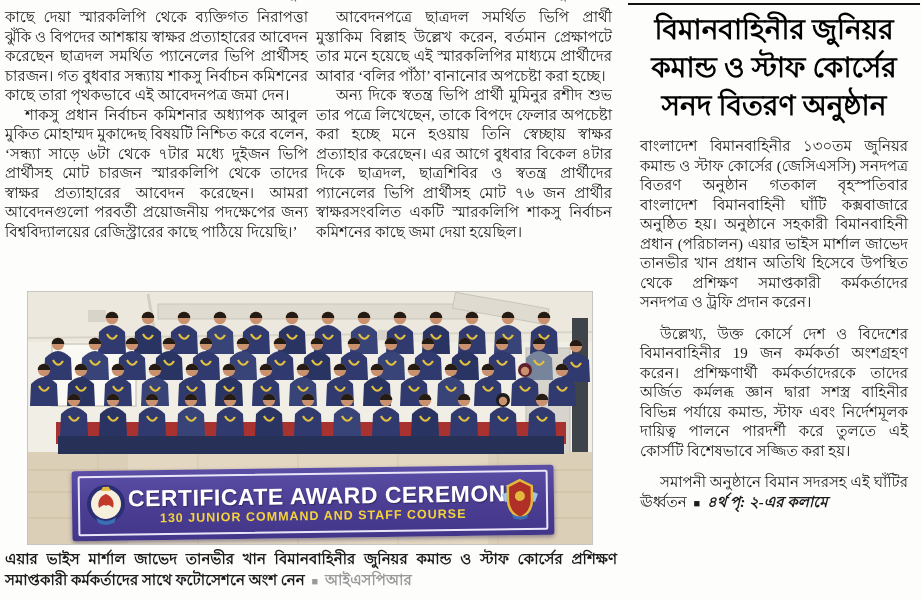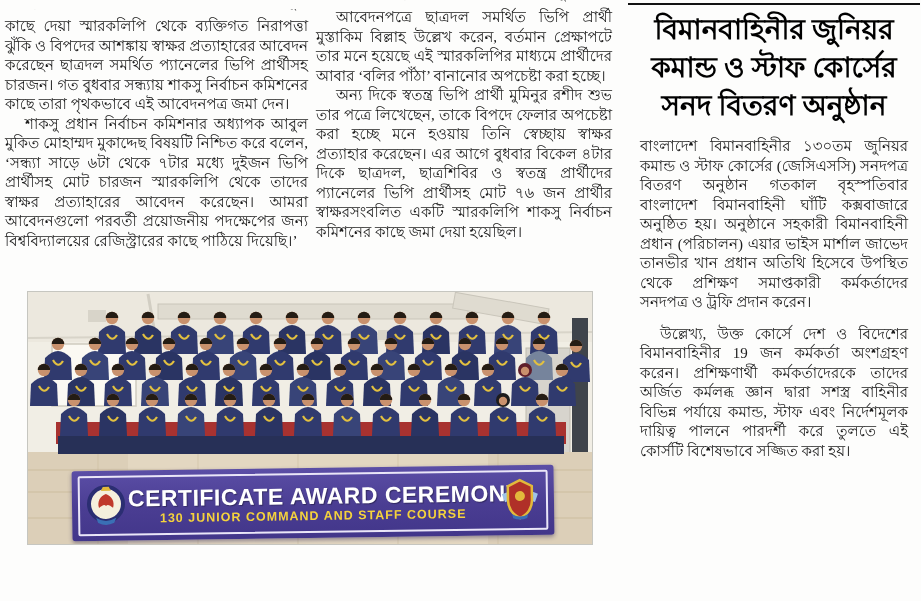--- a/index.html
+++ b/index.html
@@ -1,19 +1,19 @@
 <!DOCTYPE html>
 <html><head>
 <meta charset="utf-8">
 <style>
   html,body{margin:0;padding:0;background:#ffffff;}
   #page{position:relative;width:921px;height:601px;background:#fdfdfc;overflow:hidden;
         font-family:"Liberation Serif","DejaVu Serif",serif;color:#1b1b1b;}
   .col{position:absolute;top:0;text-align:justify;font-size:15px;line-height:19.5px;}
-  #col-left{left:5px;width:303px;margin-top:9px;}
+  #col-left{left:5px;width:303px;}
   #col-mid{left:316px;width:296px;}
   #col-right{left:628px;width:292px;}
   .para{margin:0 0 0 0;}
   .p-indent{text-indent:20px;}
   .cut{height:5px;overflow:hidden;margin-bottom:3px;opacity:.85;}
   .cut>div{margin-top:-16px;white-space:nowrap;}
   #headline-rule{border-top:2.5px solid #121212;margin:3px 0 6px 0;}
   #headline{font-size:28px;line-height:38px;font-weight:800;text-align:center;
             letter-spacing:0;margin:0 0 10px 0;color:#000;}
   #right-body p{margin:12px;}
@@ -64,20 +64,25 @@
     <p class="para p-indent">আবেদনপত্রে ছাত্রদল সমর্থিত ভিপি প্রার্থী মুস্তাকিম বিল্লাহ উল্লেখ করেন, বর্তমান প্রেক্ষাপটে তার মনে হয়েছে এই স্মারকলিপির মাধ্যমে প্রার্থীদের আবার ‘বলির পাঁঠা’ বানানোর অপচেষ্টা করা হচ্ছে।</p>
     <p class="para p-indent">অন্য দিকে স্বতন্ত্র ভিপি প্রার্থী মুমিনুর রশীদ শুভ তার পত্রে লিখেছেন, তাকে বিপদে ফেলার অপচেষ্টা করা হচ্ছে মনে হওয়ায় তিনি স্বেচ্ছায় স্বাক্ষর প্রত্যাহার করেছেন। এর আগে বুধবার বিকেল ৪টার দিকে ছাত্রদল, ছাত্রশিবির ও স্বতন্ত্র প্রার্থীদের প্যানেলের ভিপি প্রার্থীসহ মোট ৭৬ জন প্রার্থীর স্বাক্ষরসংবলিত একটি স্মারকলিপি শাকসু নির্বাচন কমিশনের কাছে জমা দেয়া হয়েছিল।</p>
   </div>
 
   <div id="col-right" class="col">
     <div id="headline-rule"></div>
     <h1 id="headline">বিমানবাহিনীর জুনিয়র কমান্ড ও স্টাফ কোর্সের সনদ বিতরণ অনুষ্ঠান</h1>
     <div id="right-body">
       <p class="para">বাংলাদেশ বিমানবাহিনীর ১৩০তম জুনিয়র কমান্ড ও স্টাফ কোর্সের (জেসিএসসি) সনদপত্র বিতরণ অনুষ্ঠান গতকাল বৃহস্পতিবার বাংলাদেশ বিমানবাহিনী ঘাঁটি কক্সবাজারে অনুষ্ঠিত হয়। অনুষ্ঠানে সহকারী বিমানবাহিনী প্রধান (পরিচালন) এয়ার ভাইস মার্শাল জাভেদ তানভীর খান প্রধান অতিথি হিসেবে উপস্থিত থেকে প্রশিক্ষণ সমাপ্তকারী কর্মকর্তাদের সনদপত্র ও ট্রফি প্রদান করেন।</p>
       <p class="para p-indent">উল্লেখ্য, উক্ত কোর্সে দেশ ও বিদেশের বিমানবাহিনীর 19 জন কর্মকর্তা অংশগ্রহণ করেন। প্রশিক্ষণার্থী কর্মকর্তাদেরকে তাদের অর্জিত কর্মলব্ধ জ্ঞান দ্বারা সশস্ত্র বাহিনীর বিভিন্ন পর্যায়ে কমান্ড, স্টাফ এবং নির্দেশমূলক দায়িত্ব পালনে পারদর্শী করে তুলতে এই কোর্সটি বিশেষভাবে সজ্জিত করা হয়।</p>
+      <p class="para p-indent">
+        <span>সমাপনী অনুষ্ঠানে বিমান সদরসহ এই ঘাঁটির ঊর্ধ্বতন</span>
+        <span class="cont-marker">■</span>
+        <span class="cont-note">৪র্থ পৃ: ২-এর কলামে</span>
+      </p>
     </div>
   </div>
 
   <div id="photo">
     <svg width="564" height="252" viewBox="0 0 564 252" xmlns="http://www.w3.org/2000/svg">
       <defs>
         <symbol id="pp" overflow="visible">
           <path d="M-13,10 Q-6,3 0,3 Q6,3 13,10 L14,32 L-14,32 Z" fill="var(--u,#303a6e)"></path>
           <circle cx="0" cy="-4" r="6.2" fill="var(--s,#c9916d)"></circle>
           <path d="M-6.2,-4 a6.2,6.2 0 0 1 12.4,0 z" fill="#241c14"></path>
@@ -211,14 +216,19 @@
       </svg>
       <svg class="emblem" id="emblem-right" width="44" height="46" viewBox="0 0 44 46" xmlns="http://www.w3.org/2000/svg">
         <path d="M4,18 q18,-8 36,0 l-3,8 q-15,-6 -30,0 Z" fill="#9fc4e8"></path>
         <path d="M22,4 L34,10 V24 Q34,36 22,42 Q10,36 10,24 V10 Z" fill="#b03028" stroke="#e2b93b" stroke-width="2.5"></path>
         <circle cx="22" cy="20" r="5" fill="#e2b93b"></circle>
         <path d="M14,38 q8,5 16,0 l-1,4 q-7,3 -14,0 Z" fill="#3a6fb5"></path>
       </svg>
     </div>
   </div>
 
+  <div id="caption">
+    <span>এয়ার ভাইস মার্শাল জাভেদ তানভীর খান বিমানবাহিনীর জুনিয়র কমান্ড ও স্টাফ কোর্সের প্রশিক্ষণ সমাপ্তকারী কর্মকর্তাদের সাথে ফটোসেশনে অংশ নেন</span>
+    <span class="credit-marker">■</span>
+    <span class="credit">আইএসপিআর</span>
+  </div>
 
 </div>
 
 </body></html>

